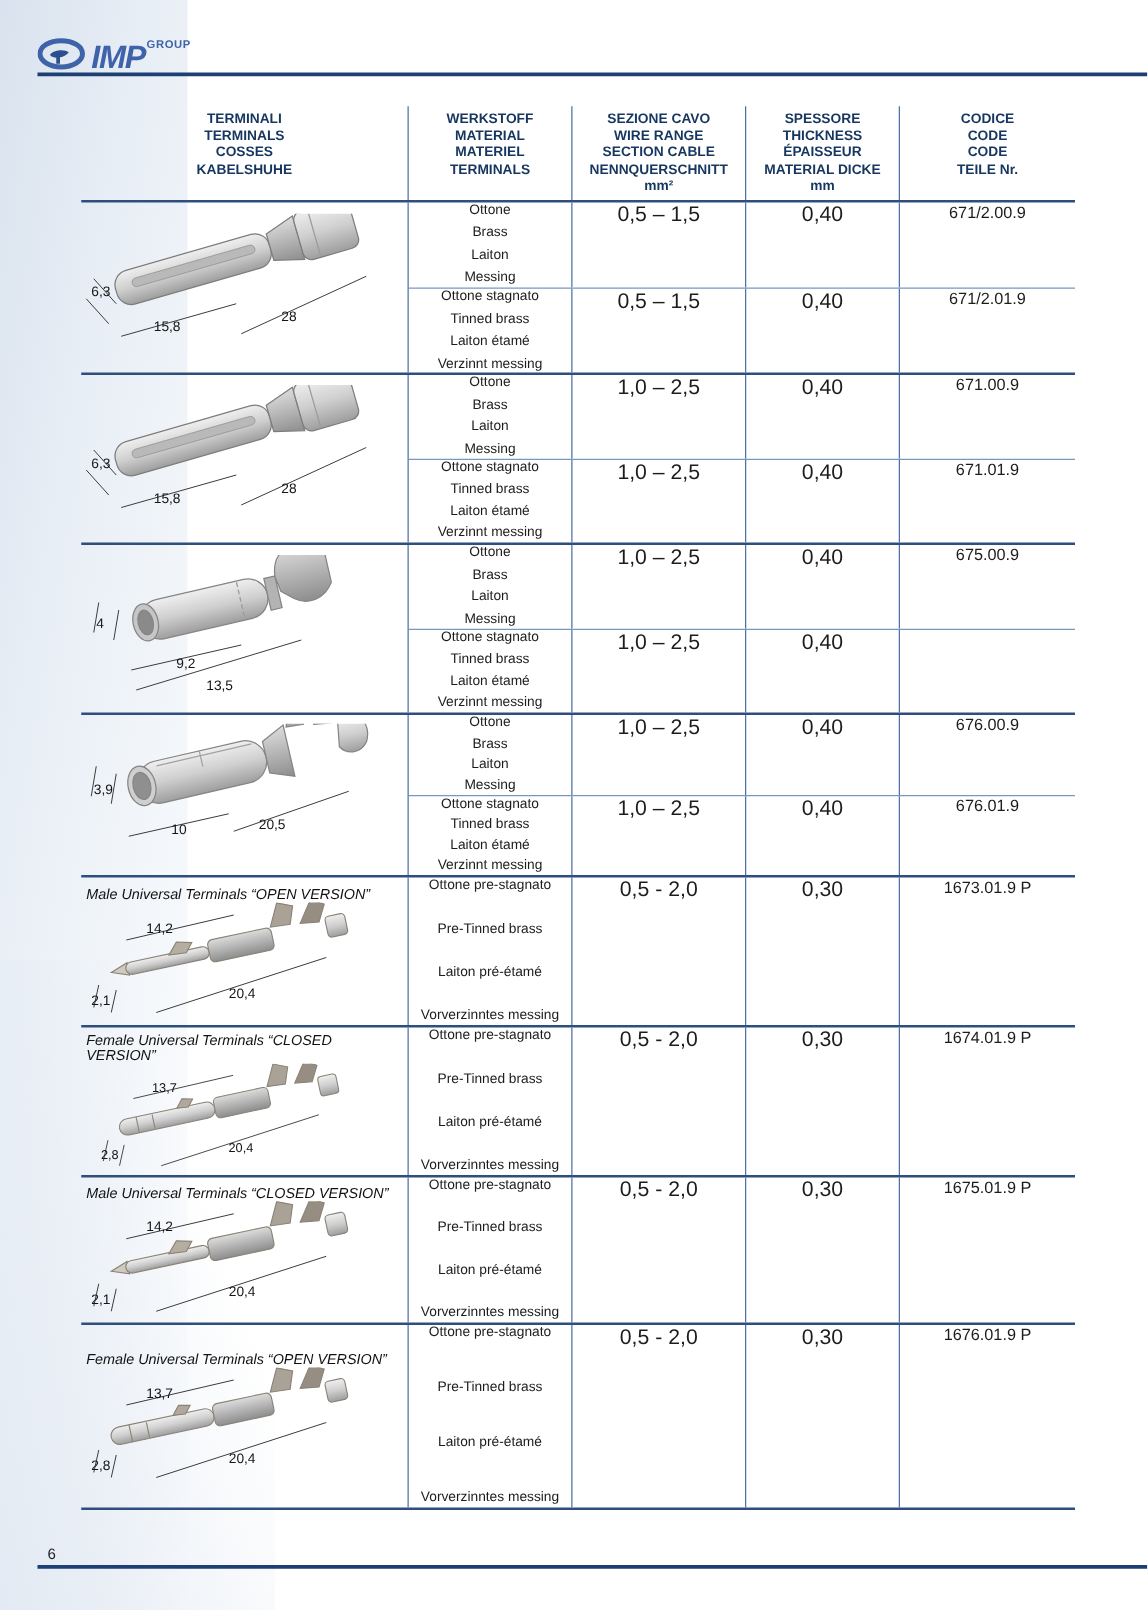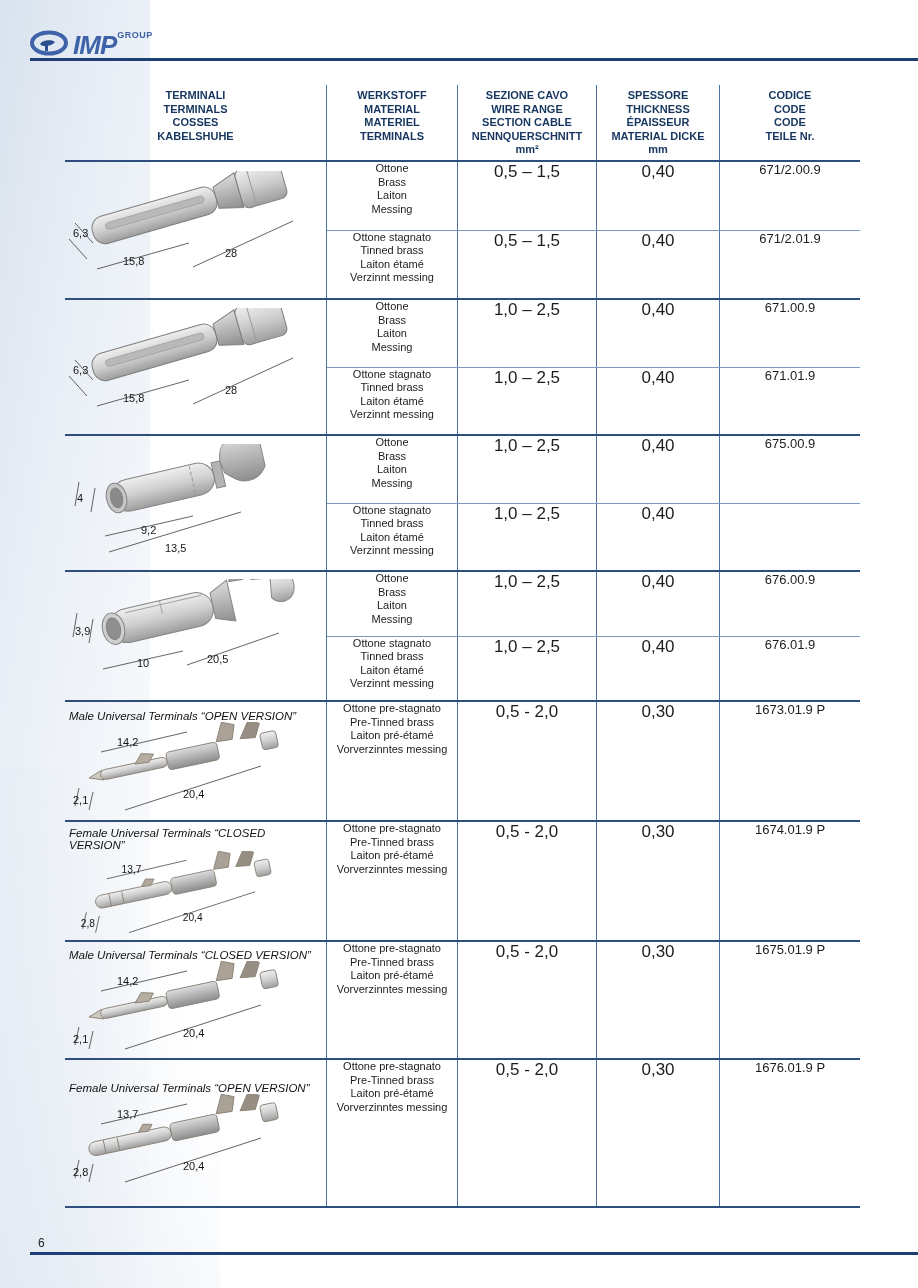--- a/index.html
+++ b/index.html
@@ -27,21 +27,21 @@
            color:#16365f; font-weight:bold; font-size:11px; line-height:13.5px; text-align:center; }
   .c1 { width:262px; } .c2 { width:131px; } .c3 { width:139px; } .c4 { width:123px; } .c5 { width:140px; }
   .vline { border-right:1px solid #4e73a6; }
 
   .block { display:flex; border-bottom:2px solid #2e4e7e; }
   .img-cell { width:262px; border-right:1px solid #4e73a6; position:relative;
               display:flex; flex-direction:column; align-items:flex-start; justify-content:center; }
   .rows { flex:1; display:flex; flex-direction:column; }
   .row { flex:1; display:flex; }
   .row + .row { border-top:1px solid #7a97c0; }
-  .cell { display:flex; flex-direction:column; align-items:center; justify-content:flex-start; text-align:center; color:#1c1c1c; }
+  .cell { display:flex; flex-direction:column; align-items:center; justify-content:space-between; text-align:center; color:#1c1c1c; }
   .mat { font-size:11px; line-height:13.5px; }
   .val { font-size:17px; }
   .code { font-size:13px; }
 
   .blk-title { align-self:flex-start; width:100%; padding:5px 2px 0 4px; font-style:italic; font-size:11.5px; color:#111; }
 
   .term-svg text { font-family:"Liberation Sans", sans-serif; font-size:11px; fill:#151515; font-style:normal; }
   .dimline { stroke:#3c3c3c; stroke-width:0.8; fill:none; }
 
   

